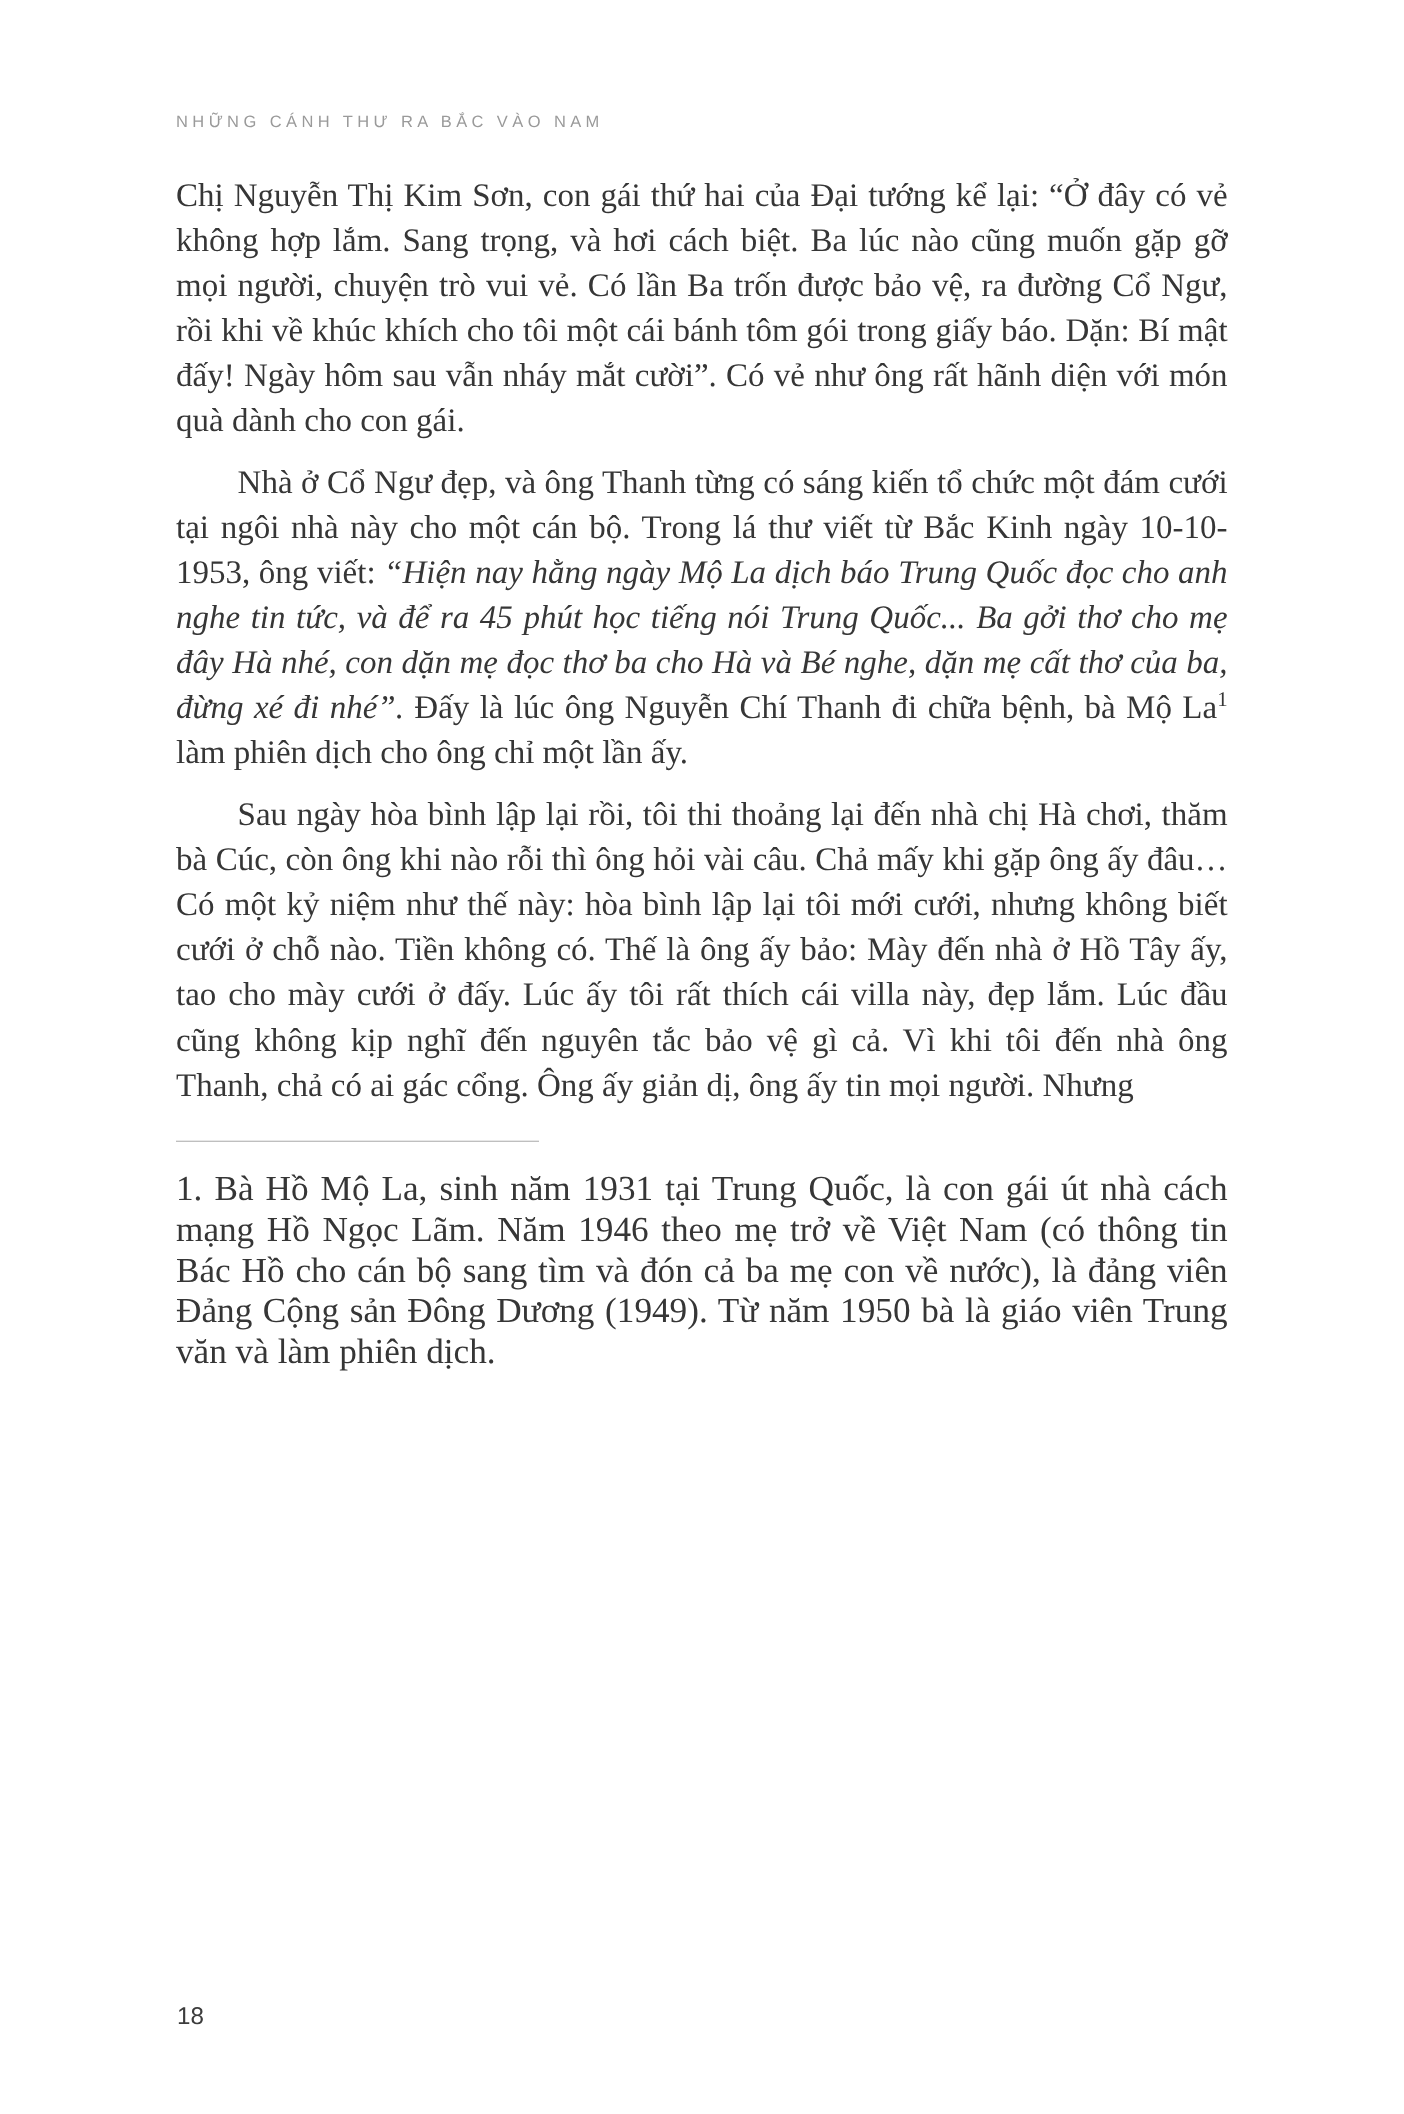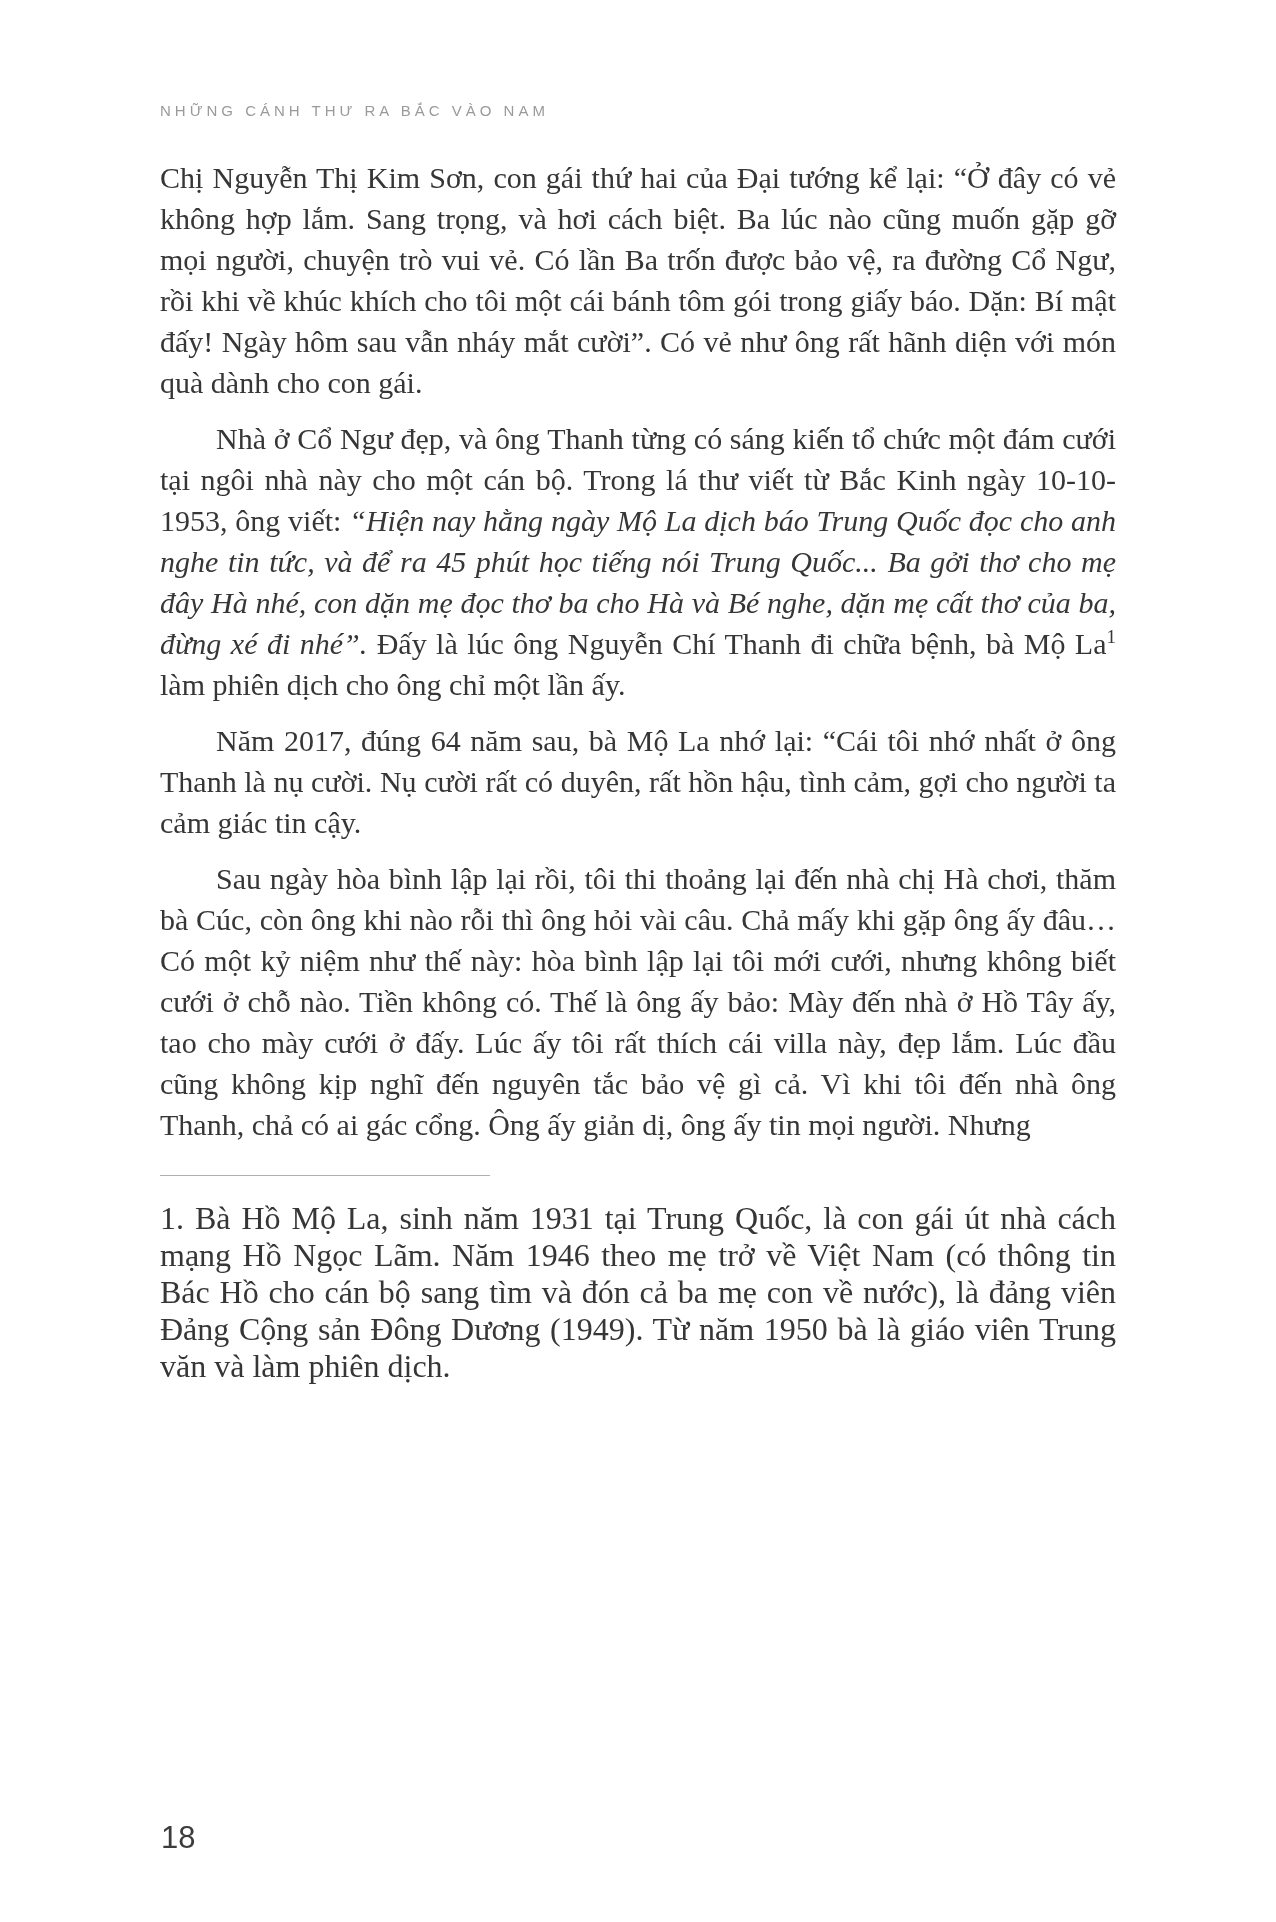--- a/index.html
+++ b/index.html
@@ -61,38 +61,37 @@
     line-height: 37px;
     color: #363636;
     text-align: justify;
     margin: 0;
   }
   .page-number {
     position: absolute;
     left: 161px;
     top: 1820px;
     font-family: "Liberation Sans", sans-serif;
-    font-size: 31px;
+    font-size: 22px;
     color: #3c3c3c;
     text-align: center;
   }
 </style>
 </head>
 <body>
 
 <div class="page">
   <div class="text-column">
 
     <div class="running-head">NHỮNG CÁNH THƯ RA BẮC VÀO NAM</div>
 
     <p class="para no-indent">Chị Nguyễn Thị Kim Sơn, con gái thứ hai của Đại tướng kể lại: “Ở đây có vẻ không hợp lắm. Sang trọng, và hơi cách biệt. Ba lúc nào cũng muốn gặp gỡ mọi người, chuyện trò vui vẻ. Có lần Ba trốn được bảo vệ, ra đường Cổ Ngư, rồi khi về khúc khích cho tôi một cái bánh tôm gói trong giấy báo. Dặn: Bí mật đấy! Ngày hôm sau vẫn nháy mắt cười”. Có vẻ như ông rất hãnh diện với món quà dành cho con gái.</p>
 
     <p class="para"><span>Nhà ở Cổ Ngư đẹp, và ông Thanh từng có sáng kiến tổ chức một đám cưới tại ngôi nhà này cho một cán bộ. Trong lá thư viết từ Bắc Kinh ngày 10-10-1953, ông viết: </span><em class="quote">“Hiện nay hằng ngày Mộ La dịch báo Trung Quốc đọc cho anh nghe tin tức, và để ra 45 phút học tiếng nói Trung Quốc... Ba gởi thơ cho mẹ đây Hà nhé, con dặn mẹ đọc thơ ba cho Hà và Bé nghe, dặn mẹ cất thơ của ba, đừng xé đi nhé”.</em><span> Đấy là lúc ông Nguyễn Chí Thanh đi chữa bệnh, bà Mộ La</span><sup class="fn-ref">1</sup><span> làm phiên dịch cho ông chỉ một lần ấy.</span></p>
 
-    <p class="para">Năm 2017, đúng 64 năm sau, bà Mộ La nhớ lại: “Cái tôi nhớ nhất ở ông Thanh là nụ cười. Nụ cười rất có duyên, rất hồn hậu, tình cảm, gợi cho người ta cảm giác tin cậy.</p>
 
     <p class="para">Sau ngày hòa bình lập lại rồi, tôi thi thoảng lại đến nhà chị Hà chơi, thăm bà Cúc, còn ông khi nào rỗi thì ông hỏi vài câu. Chả mấy khi gặp ông ấy đâu… Có một kỷ niệm như thế này: hòa bình lập lại tôi mới cưới, nhưng không biết cưới ở chỗ nào. Tiền không có. Thế là ông ấy bảo: Mày đến nhà ở Hồ Tây ấy, tao cho mày cưới ở đấy. Lúc ấy tôi rất thích cái villa này, đẹp lắm. Lúc đầu cũng không kịp nghĩ đến nguyên tắc bảo vệ gì cả. Vì khi tôi đến nhà ông Thanh, chả có ai gác cổng. Ông ấy giản dị, ông ấy tin mọi người. Nhưng</p>
 
     <div class="footnote-rule"></div>
 
     <p class="footnote">1. Bà Hồ Mộ La, sinh năm 1931 tại Trung Quốc, là con gái út nhà cách mạng Hồ Ngọc Lãm. Năm 1946 theo mẹ trở về Việt Nam (có thông tin Bác Hồ cho cán bộ sang tìm và đón cả ba mẹ con về nước), là đảng viên Đảng Cộng sản Đông Dương (1949). Từ năm 1950 bà là giáo viên Trung văn và làm phiên dịch.</p>
 
   </div>
 
   <div class="page-number">18</div>

